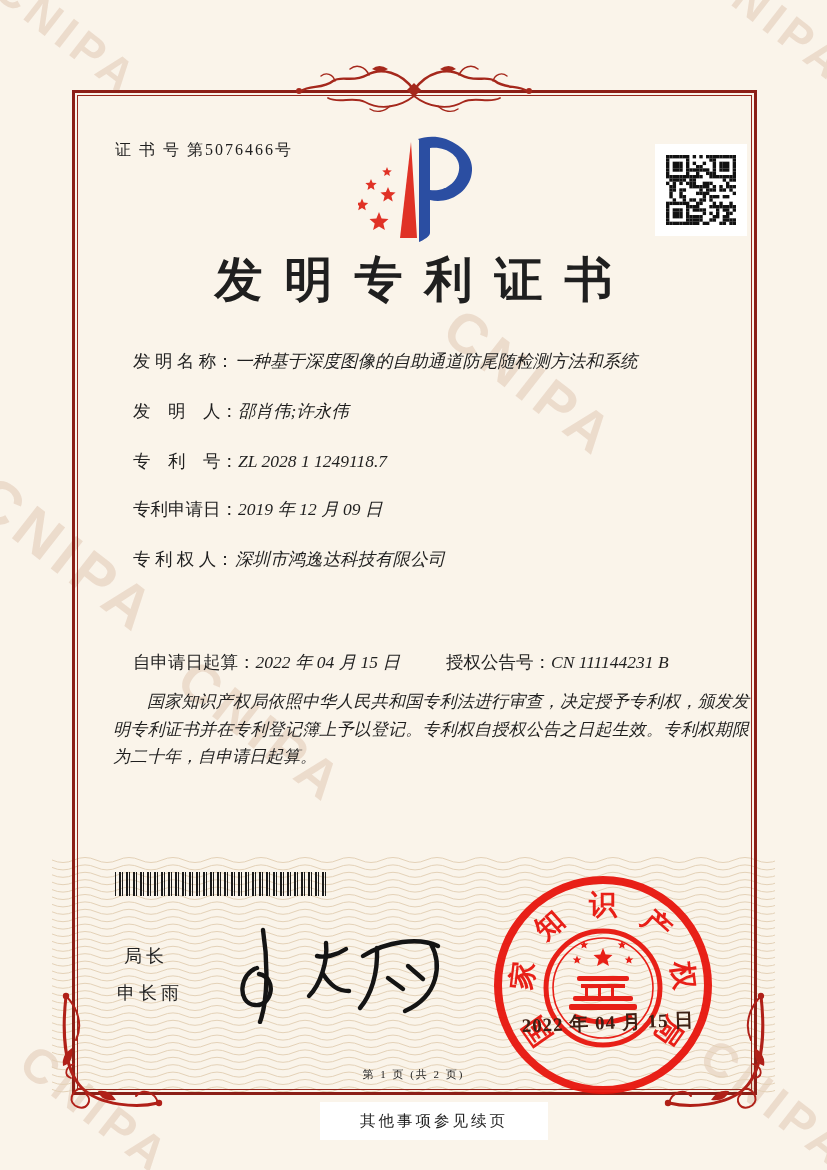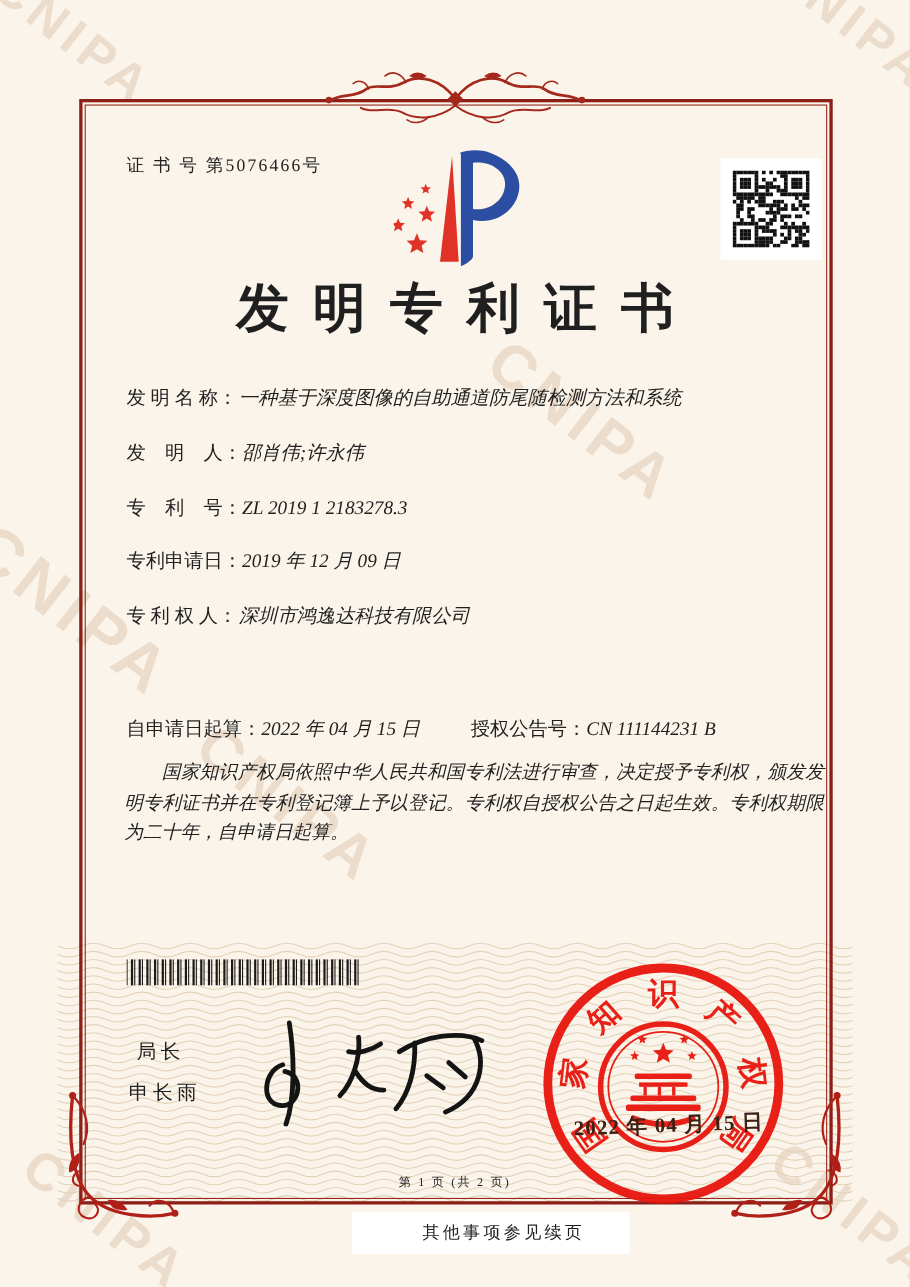--- a/index.html
+++ b/index.html
@@ -22,21 +22,21 @@
   
   .certno{position:absolute;left:115px;top:140px;font-size:16px;letter-spacing:2px;
           white-space:pre;z-index:4;}
   #logo{position:absolute;left:358px;top:132px;z-index:4;}
   .qrbox{position:absolute;left:655px;top:144px;width:92px;height:92px;background:#fff;z-index:4;}
   #qr{position:absolute;left:11px;top:11px;}
   .title{position:absolute;left:0;top:248px;width:827px;text-align:center;font-size:48px;
          font-weight:600;letter-spacing:22px;text-indent:22px;z-index:4;}
   
   .row{position:absolute;left:115px;font-size:17.5px;z-index:4;white-space:nowrap;}
-  .lbl{display:inline-block;min-width:102px;white-space:pre;}
+  .lbl{display:inline-block;min-width:102px;white-space:pre;margin-left:18px;}
   .val{white-space:pre;font-style:italic;}
   .val-wrap{display:inline-block;vertical-align:top;width:542px;white-space:normal;
             line-height:25px;word-break:break-all;}
   .pair2{position:absolute;left:313px;top:0;white-space:nowrap;}
   
   .body-text{position:absolute;left:113px;top:688px;width:636px;font-size:17px;
              line-height:27.5px;text-align:justify;z-index:4;}
   .body-text p{margin:0;text-indent:2em;font-style:italic;}
   
   #barcode{position:absolute;left:115px;top:872px;z-index:4;}
@@ -46,21 +46,21 @@
   #signature{position:absolute;left:225px;top:916px;z-index:5;}
   
   #seal{position:absolute;left:488px;top:870px;z-index:5;}
   .seal-date{position:absolute;left:508px;top:1010px;width:200px;text-align:center;
              font-size:19px;font-weight:600;color:#3c2014;letter-spacing:1px;
              transform:rotate(-2deg);z-index:6;white-space:nowrap;}
   
   .pageno{position:absolute;left:0;top:1067px;width:827px;text-align:center;font-size:11px;
           letter-spacing:2px;z-index:4;}
   .cont-box{position:absolute;left:320px;top:1102px;width:228px;height:38px;background:#ffffff;
-            z-index:4;text-align:center;line-height:38px;font-size:15.5px;letter-spacing:3px;padding-left:24px;}
+            z-index:4;text-align:center;line-height:38px;font-size:15.5px;letter-spacing:3px;}
 </style>
 </head>
 <body>
 
 <div class="page">
 
   <div class="wm" style="left:-18px;top:6px;font-size:46px;">CNIPA</div>
   <div class="wm" style="left:690px;top:-8px;font-size:46px;">CNIPA</div>
   <div class="wm" style="left:430px;top:350px;font-size:56px;">CNIPA</div>
   <div class="wm" style="left:-40px;top:520px;font-size:60px;">CNIPA</div>
@@ -426,21 +426,21 @@
 
   <div class="title">发明专利证书</div>
 
   <div class="row" style="top:349px;">
     <span class="lbl">发 明 名 称：</span><span class="val">一种基于深度图像的自助通道防尾随检测方法和系统</span>
   </div>
   <div class="row" style="top:399px;">
     <span class="lbl">发　明　人：</span><span class="val">邵肖伟;许永伟</span>
   </div>
   <div class="row" style="top:449px;">
-    <span class="lbl">专　利　号：</span><span class="val">ZL 2019 1 2183278.3</span>
+    <span class="lbl">专　利　号：</span><span class="val">ZL 2028 1 1249118.7</span>
   </div>
   <div class="row" style="top:497px;">
     <span class="lbl">专利申请日：</span><span class="val">2019 年 12 月 09 日</span>
   </div>
   <div class="row" style="top:547px;">
     <span class="lbl">专 利 权 人：</span><span class="val">深圳市鸿逸达科技有限公司</span>
   </div>
   <div class="row" style="top:650px;">
     <span class="lbl">自申请日起算：</span><span class="val">2022 年 04 月 15 日</span>
     <span class="pair2">

